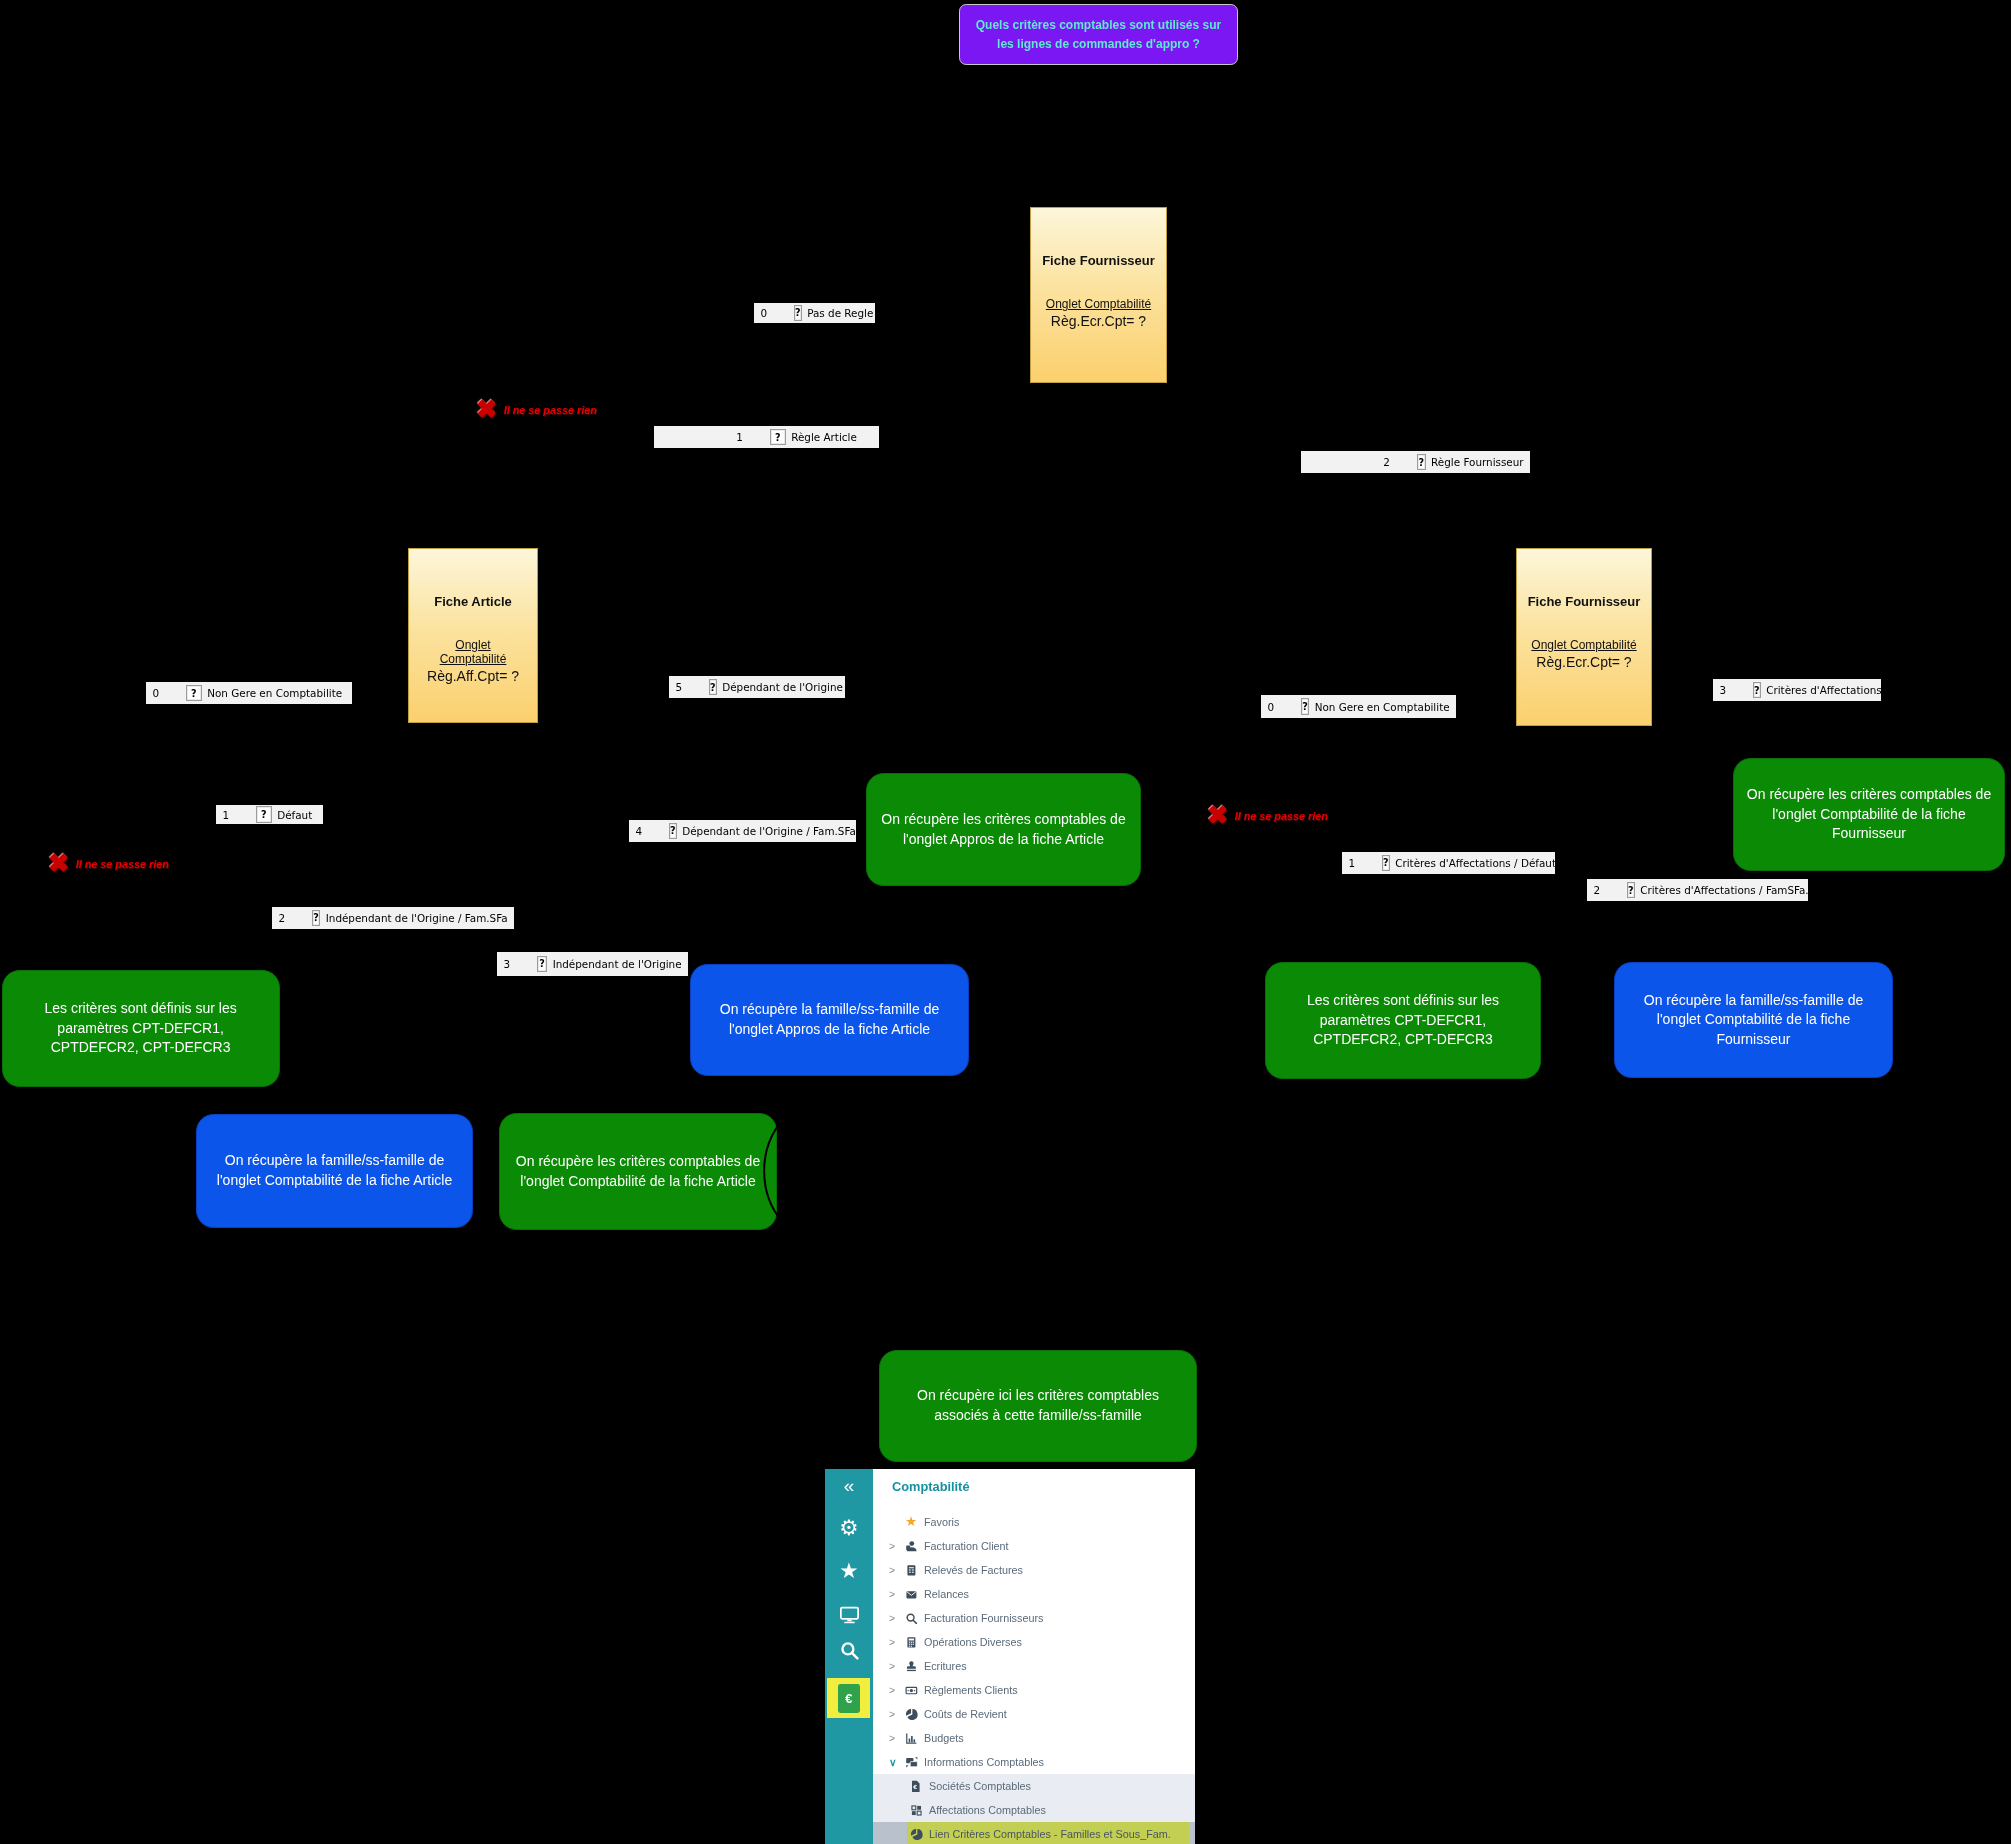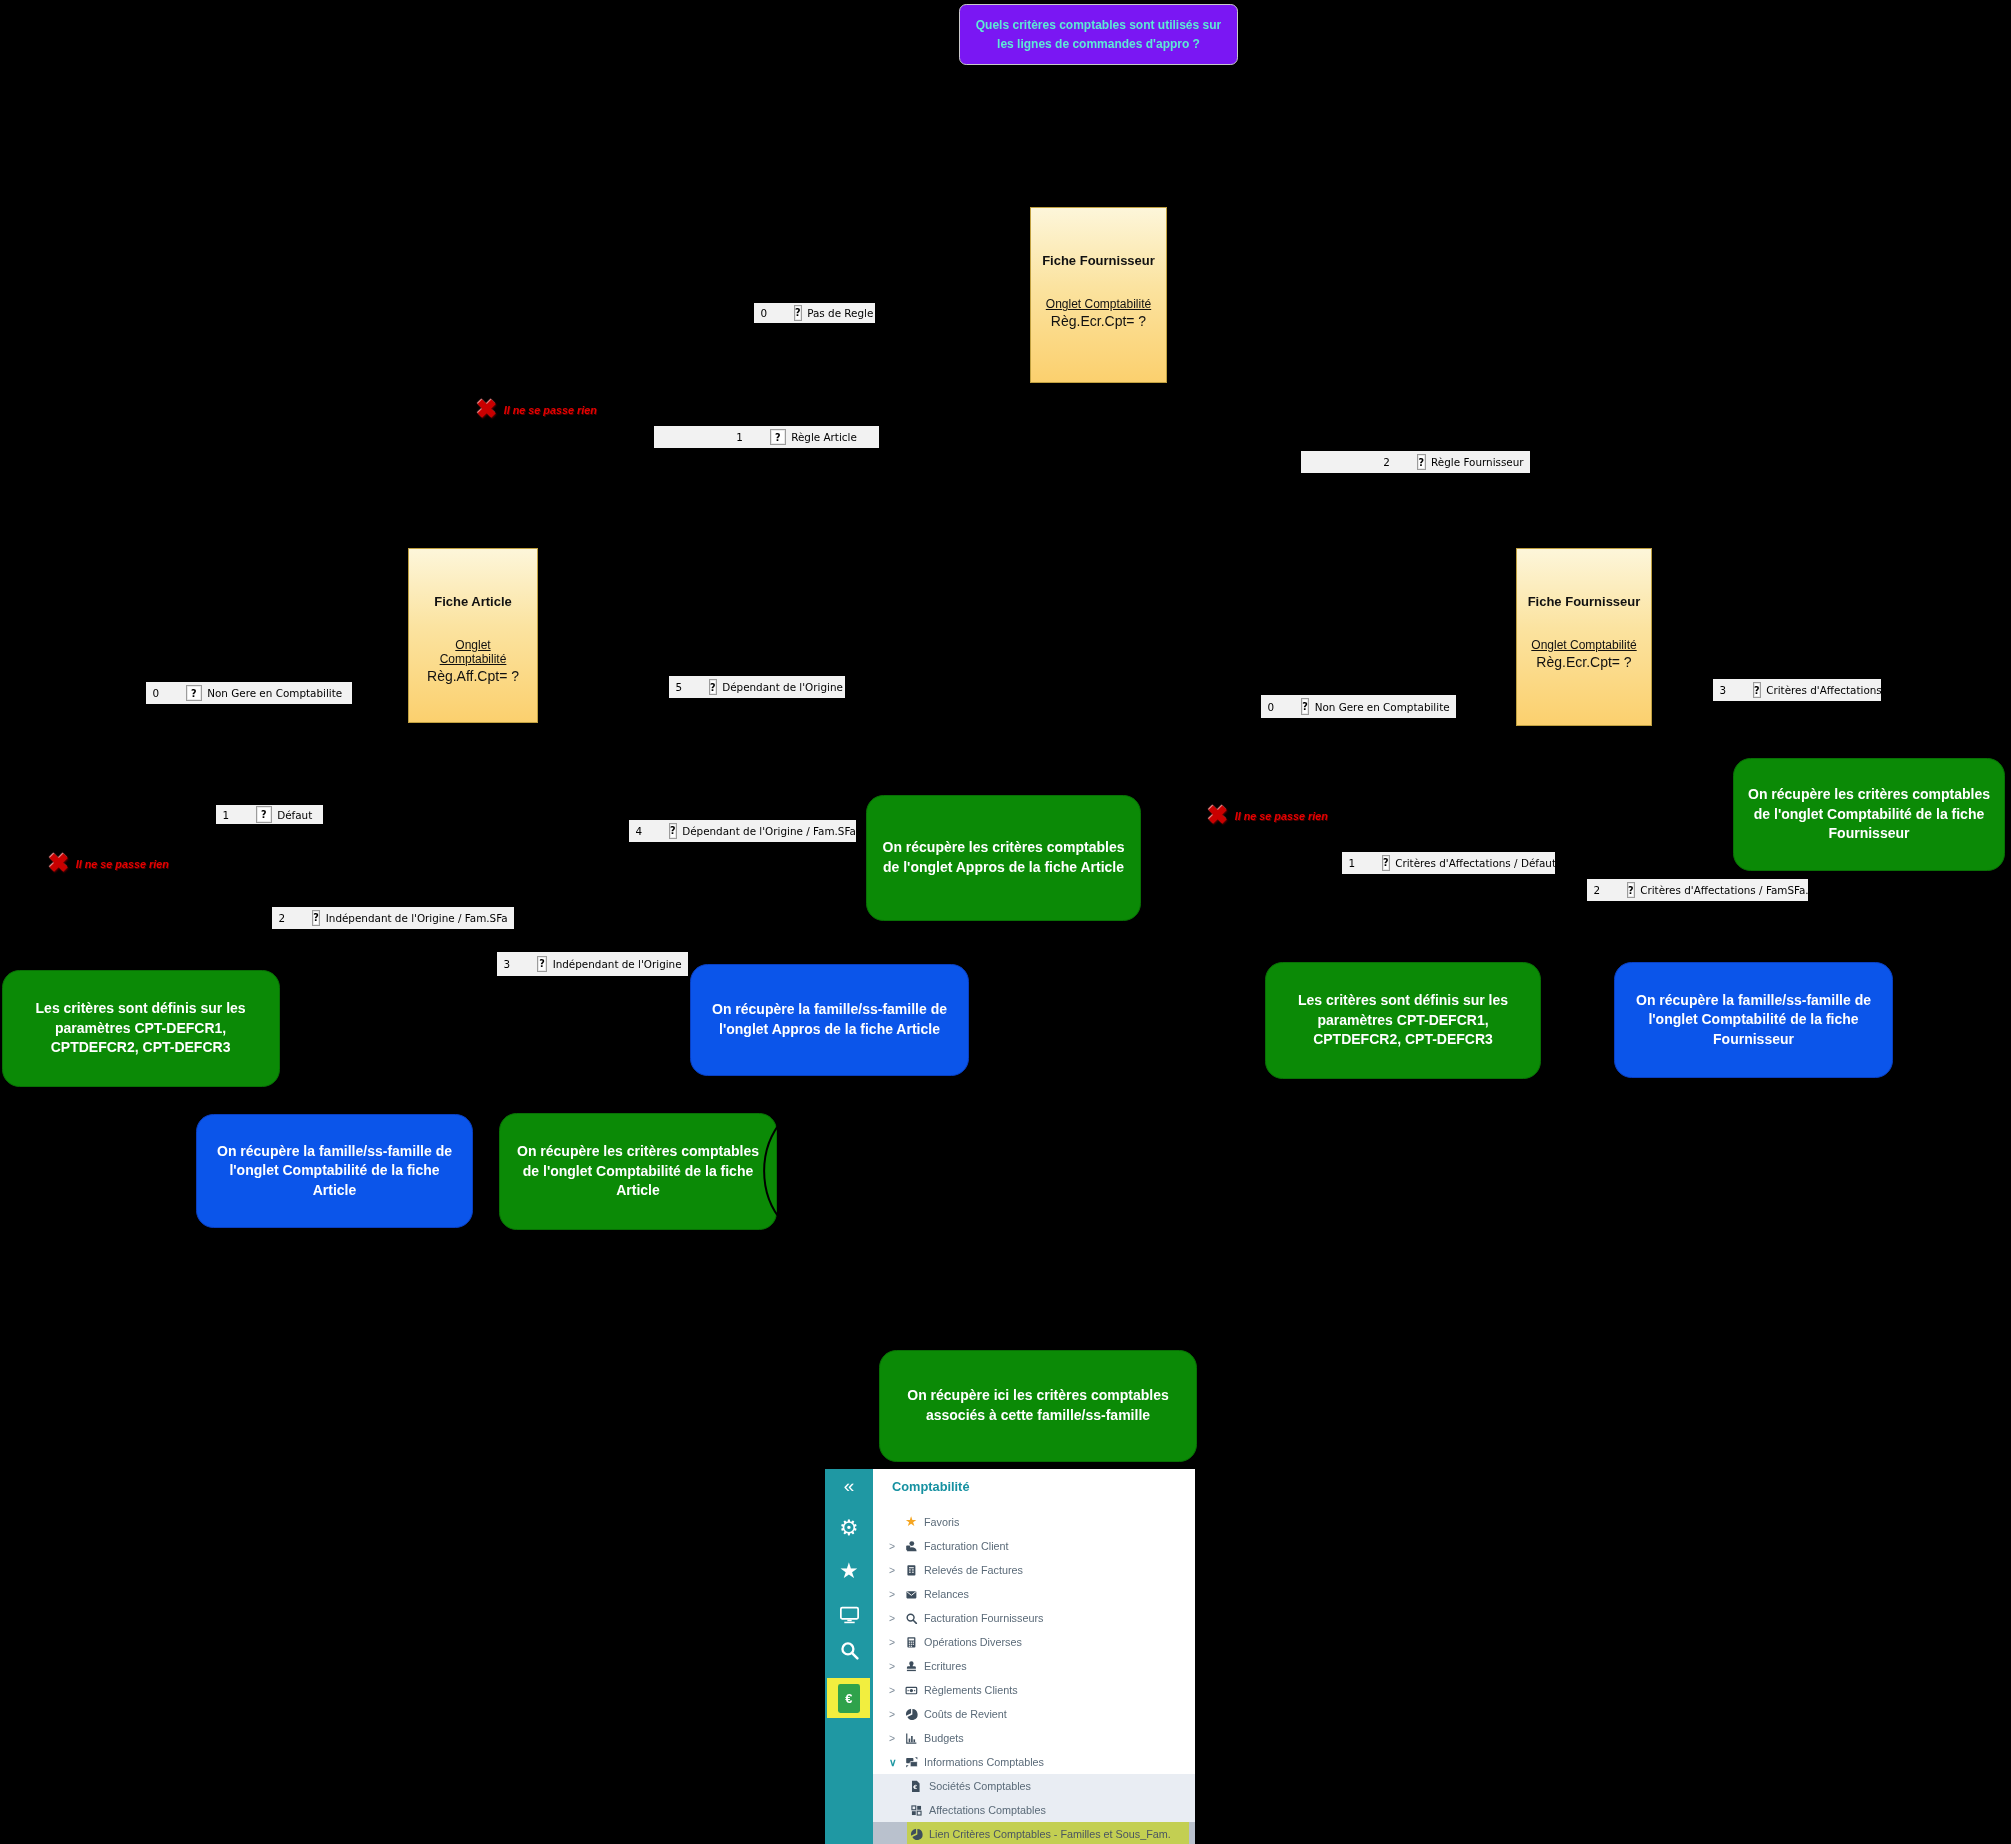--- a/index.html
+++ b/index.html
@@ -35,21 +35,21 @@
     font-weight:bold;font-size:9.6px;color:#000;}
 
   
   .redx{position:absolute;display:flex;align-items:center;gap:6.4px;}
   .redx .xicon{font-size:25.5px;line-height:1;color:#c90000;font-weight:bold;
     text-shadow:0.8px 0.8px 1.6px #5a0000, -0.8px -0.8px 0.8px #ff9090;}
   .redx .xtext{color:#e60000;font-weight:bold;font-style:italic;font-size:10.8px;
     text-shadow:0.8px 0.8px 0 #550000;}
 
   
-  .callout{position:absolute;border-radius:17.6px;color:#fff;font-weight:bold;
+  .callout{position:absolute;border-radius:17.6px;color:#fff;font-weight:normal;
     font-size:14px;line-height:1.4;display:flex;align-items:center;justify-content:center;
     text-align:center;padding:8px 11.2px;box-sizing:border-box;}
   .callout.green{background:#0b8a06;border:1.6px solid #087005;}
   .callout.blue{background:#0b55ea;border:0.8px solid #0a3fc0;}
   .curve{position:absolute;pointer-events:none;}
 
   
   #menu{position:absolute;left:825px;top:1469px;width:370px;height:375px;
     background:#fff;overflow:hidden;}
   .m-side{position:absolute;left:0;top:0;width:48px;height:100%;background:#1f98a3;}
@@ -188,21 +188,21 @@
   </div>
   <div class="redx" style="left:48px;top:851px;">
     <span class="xicon">✖</span>
     <span class="xtext">Il ne se passe rien</span>
   </div>
   <div class="redx" style="left:1207px;top:803px;">
     <span class="xicon">✖</span>
     <span class="xtext">Il ne se passe rien</span>
   </div>
 
-  <div class="callout green" style="left:866px;top:795px;width:275px;height:126px;">On récupère les critères comptables de l'onglet Appros de la fiche Article</div>
+  <div class="callout green" style="left:866px;top:773px;width:275px;height:113px;">On récupère les critères comptables de l'onglet Appros de la fiche Article</div>
   <div class="callout green" style="left:1733px;top:758px;width:272px;height:113px;">On récupère les critères comptables de l'onglet Comptabilité de la fiche Fournisseur</div>
   <div class="callout green" style="left:1.6px;top:970px;width:278px;height:117px;">Les critères sont définis sur les paramètres CPT-DEFCR1, CPTDEFCR2, CPT-DEFCR3</div>
   <div class="callout green" style="left:1265px;top:962px;width:276px;height:117px;">Les critères sont définis sur les paramètres CPT-DEFCR1, CPTDEFCR2, CPT-DEFCR3</div>
   <div class="callout blue" style="left:690px;top:964px;width:279px;height:112px;">On récupère la famille/ss-famille de l'onglet Appros de la fiche Article</div>
   <div class="callout blue" style="left:196px;top:1114px;width:277px;height:114px;">On récupère la famille/ss-famille de l'onglet Comptabilité de la fiche Article</div>
   <div class="callout green" style="left:499px;top:1113px;width:278px;height:117px;">On récupère les critères comptables de l'onglet Comptabilité de la fiche Article</div>
   <div class="callout blue" style="left:1614px;top:962px;width:279px;height:116px;">On récupère la famille/ss-famille de l'onglet Comptabilité de la fiche Fournisseur</div>
   <div class="callout green" style="left:879px;top:1350px;width:318px;height:112px;">On récupère ici les critères comptables associés à cette famille/ss-famille</div>
 
   <svg class="curve" style="left:753px;top:1119px;" width="35" height="104" viewBox="0 0 44 130">

